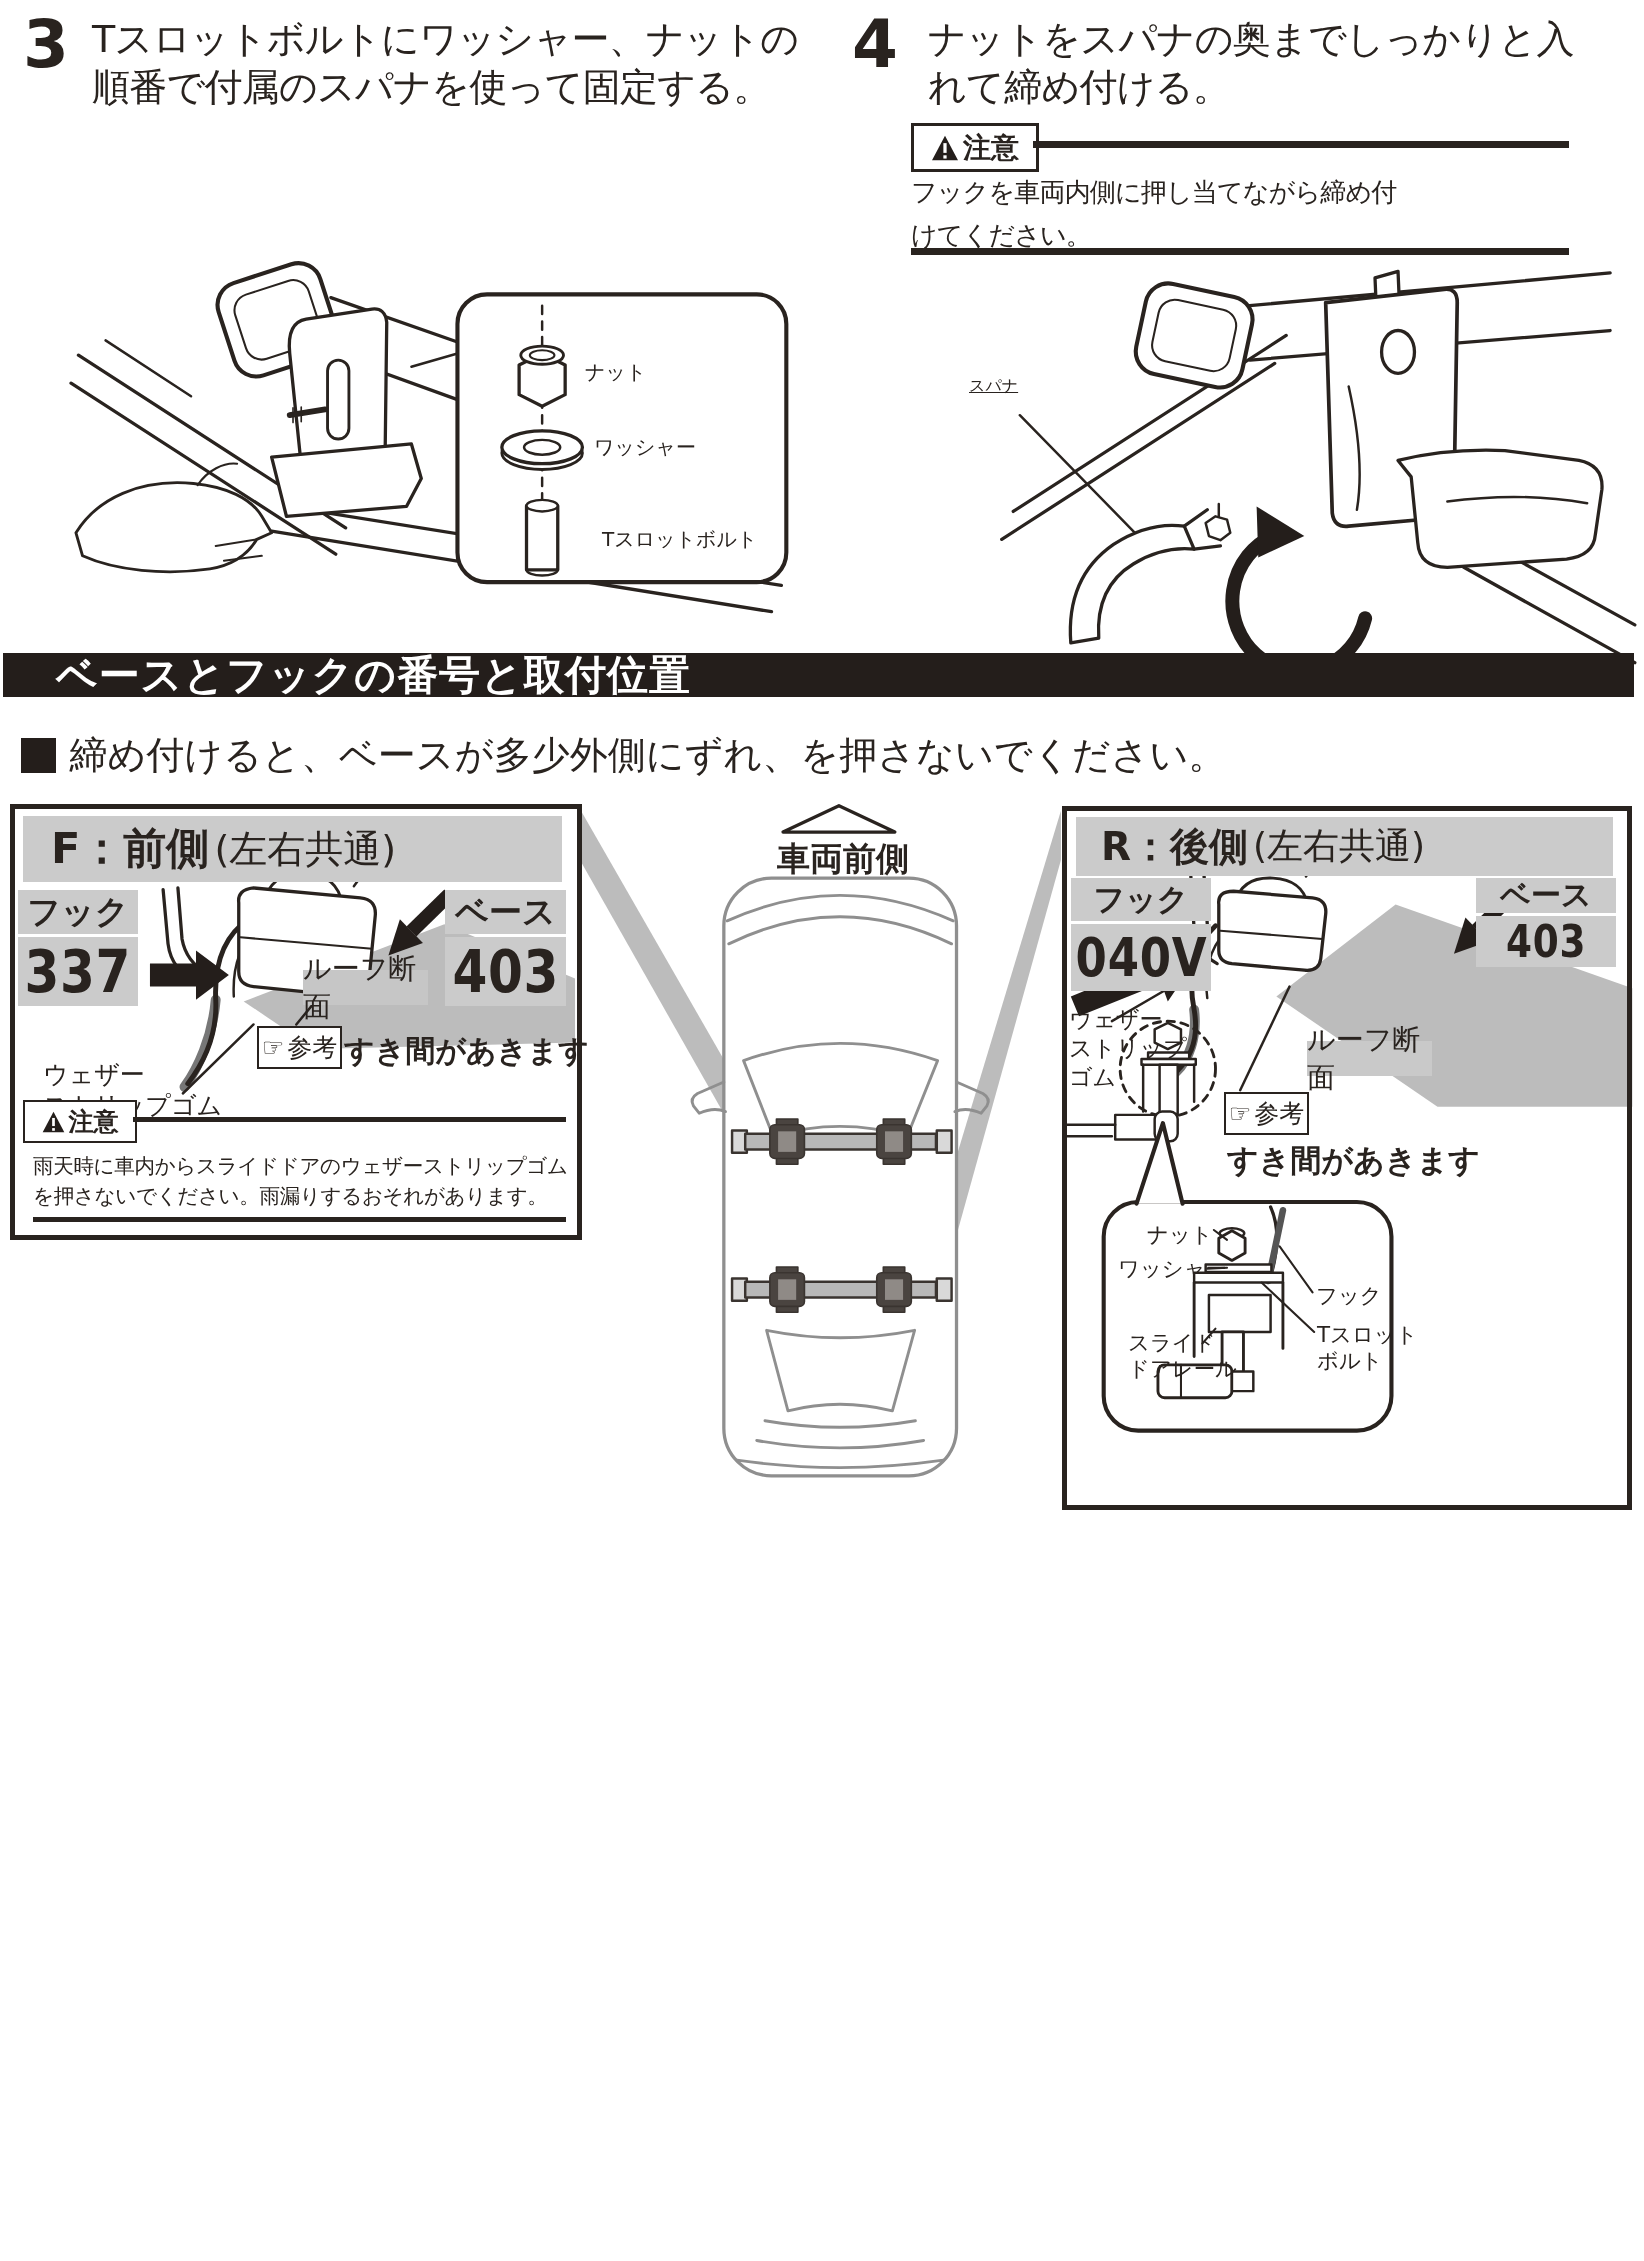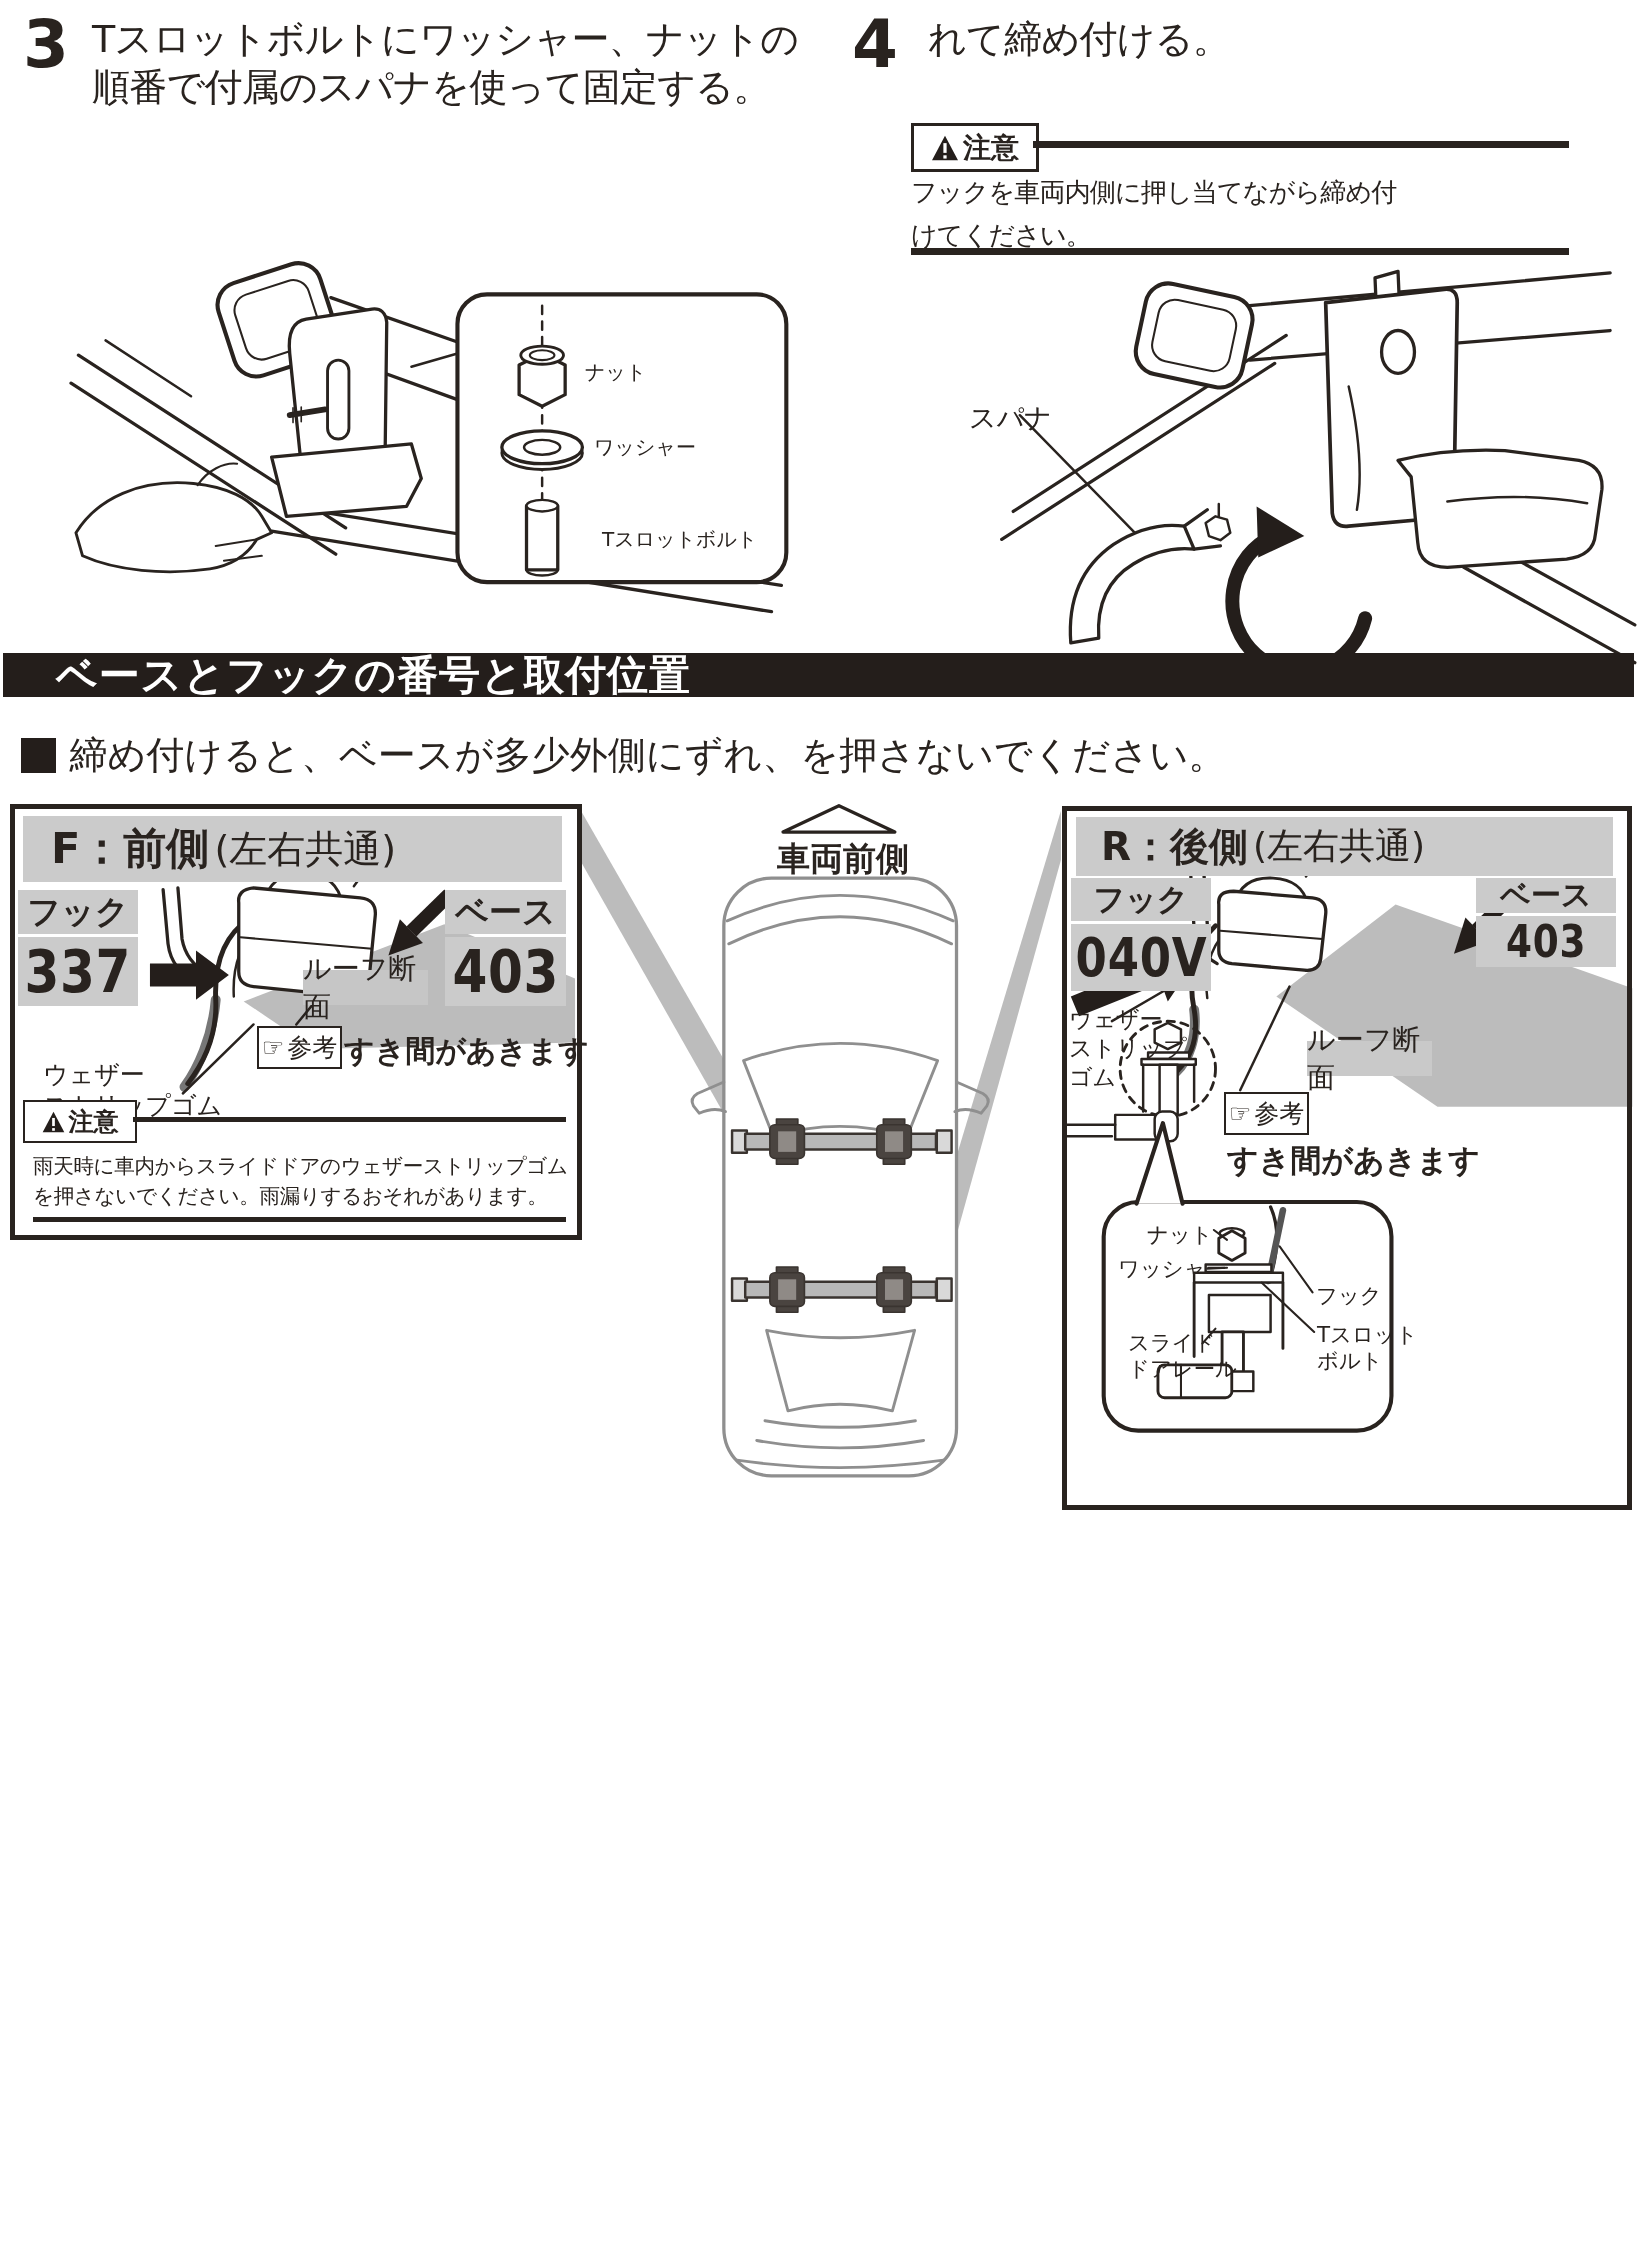--- a/index.html
+++ b/index.html
@@ -236,37 +236,38 @@
   <div class="abs steptext" style="left:92px;top:15px;">
     <div>Tスロットボルトにワッシャー、ナットの</div>
     <div>順番で付属のスパナを使って固定する。</div>
   </div>
   <div class="abs figlabel" style="left:585px;top:359px;">ナット</div>
   <div class="abs figlabel" style="left:594px;top:434px;">ワッシャー</div>
   <div class="abs figlabel" style="left:602px;top:526px;">Tスロットボルト</div>
 
   <div class="abs stepnum" style="left:852px;top:11.5px;">4</div>
   <div class="abs steptext" style="left:928px;top:15px;">
+    <div>ナットをスパナの奥までしっかりと入</div>
     <div>れて締め付ける。</div>
   </div>
   <div class="abs cautionbox" style="left:911px;top:123px;width:122px;height:43px;">
     <svg width="28" height="26" viewBox="0 0 34 32" style="position:static;">
       <polygon points="17,1 33,31 1,31" fill="#241e1b"></polygon>
       <rect x="15" y="10" width="4" height="12" fill="#fff"></rect>
       <rect x="15" y="25" width="4" height="4" fill="#fff"></rect>
     </svg>
     <span class="ctext">注意</span>
   </div>
   <div class="abs rule" style="left:1033px;top:141px;width:536px;height:7.4px;"></div>
   <div class="abs steptext" style="left:911px;top:171px;font-size:26px;line-height:43px;">
     <div>フックを車両内側に押し当てながら締め付</div>
     <div>けてください。</div>
   </div>
   <div class="abs rule" style="left:911px;top:248px;width:658px;height:7.4px;"></div>
-  <div class="abs" style="left:969px;top:400px;font-size:27px;">スパナ</div>
+  <div class="abs" style="left:969px;top:376px;font-size:16px;text-decoration:underline;">スパナ</div>
 
   <div class="abs sectionbar" style="left:3px;top:653px;width:1631px;height:44px;">
     <span class="t">ベースとフックの番号と取付位置</span>
   </div>
   <div class="abs lead" style="left:21.4px;top:730px;">
     <span class="sq"></span>
     <span>締め付けると、ベースが多少外側にずれ、を押さないでください。</span>
   </div>
 
   <div class="abs carlabel" style="left:777px;top:837px;">車両前側</div>

